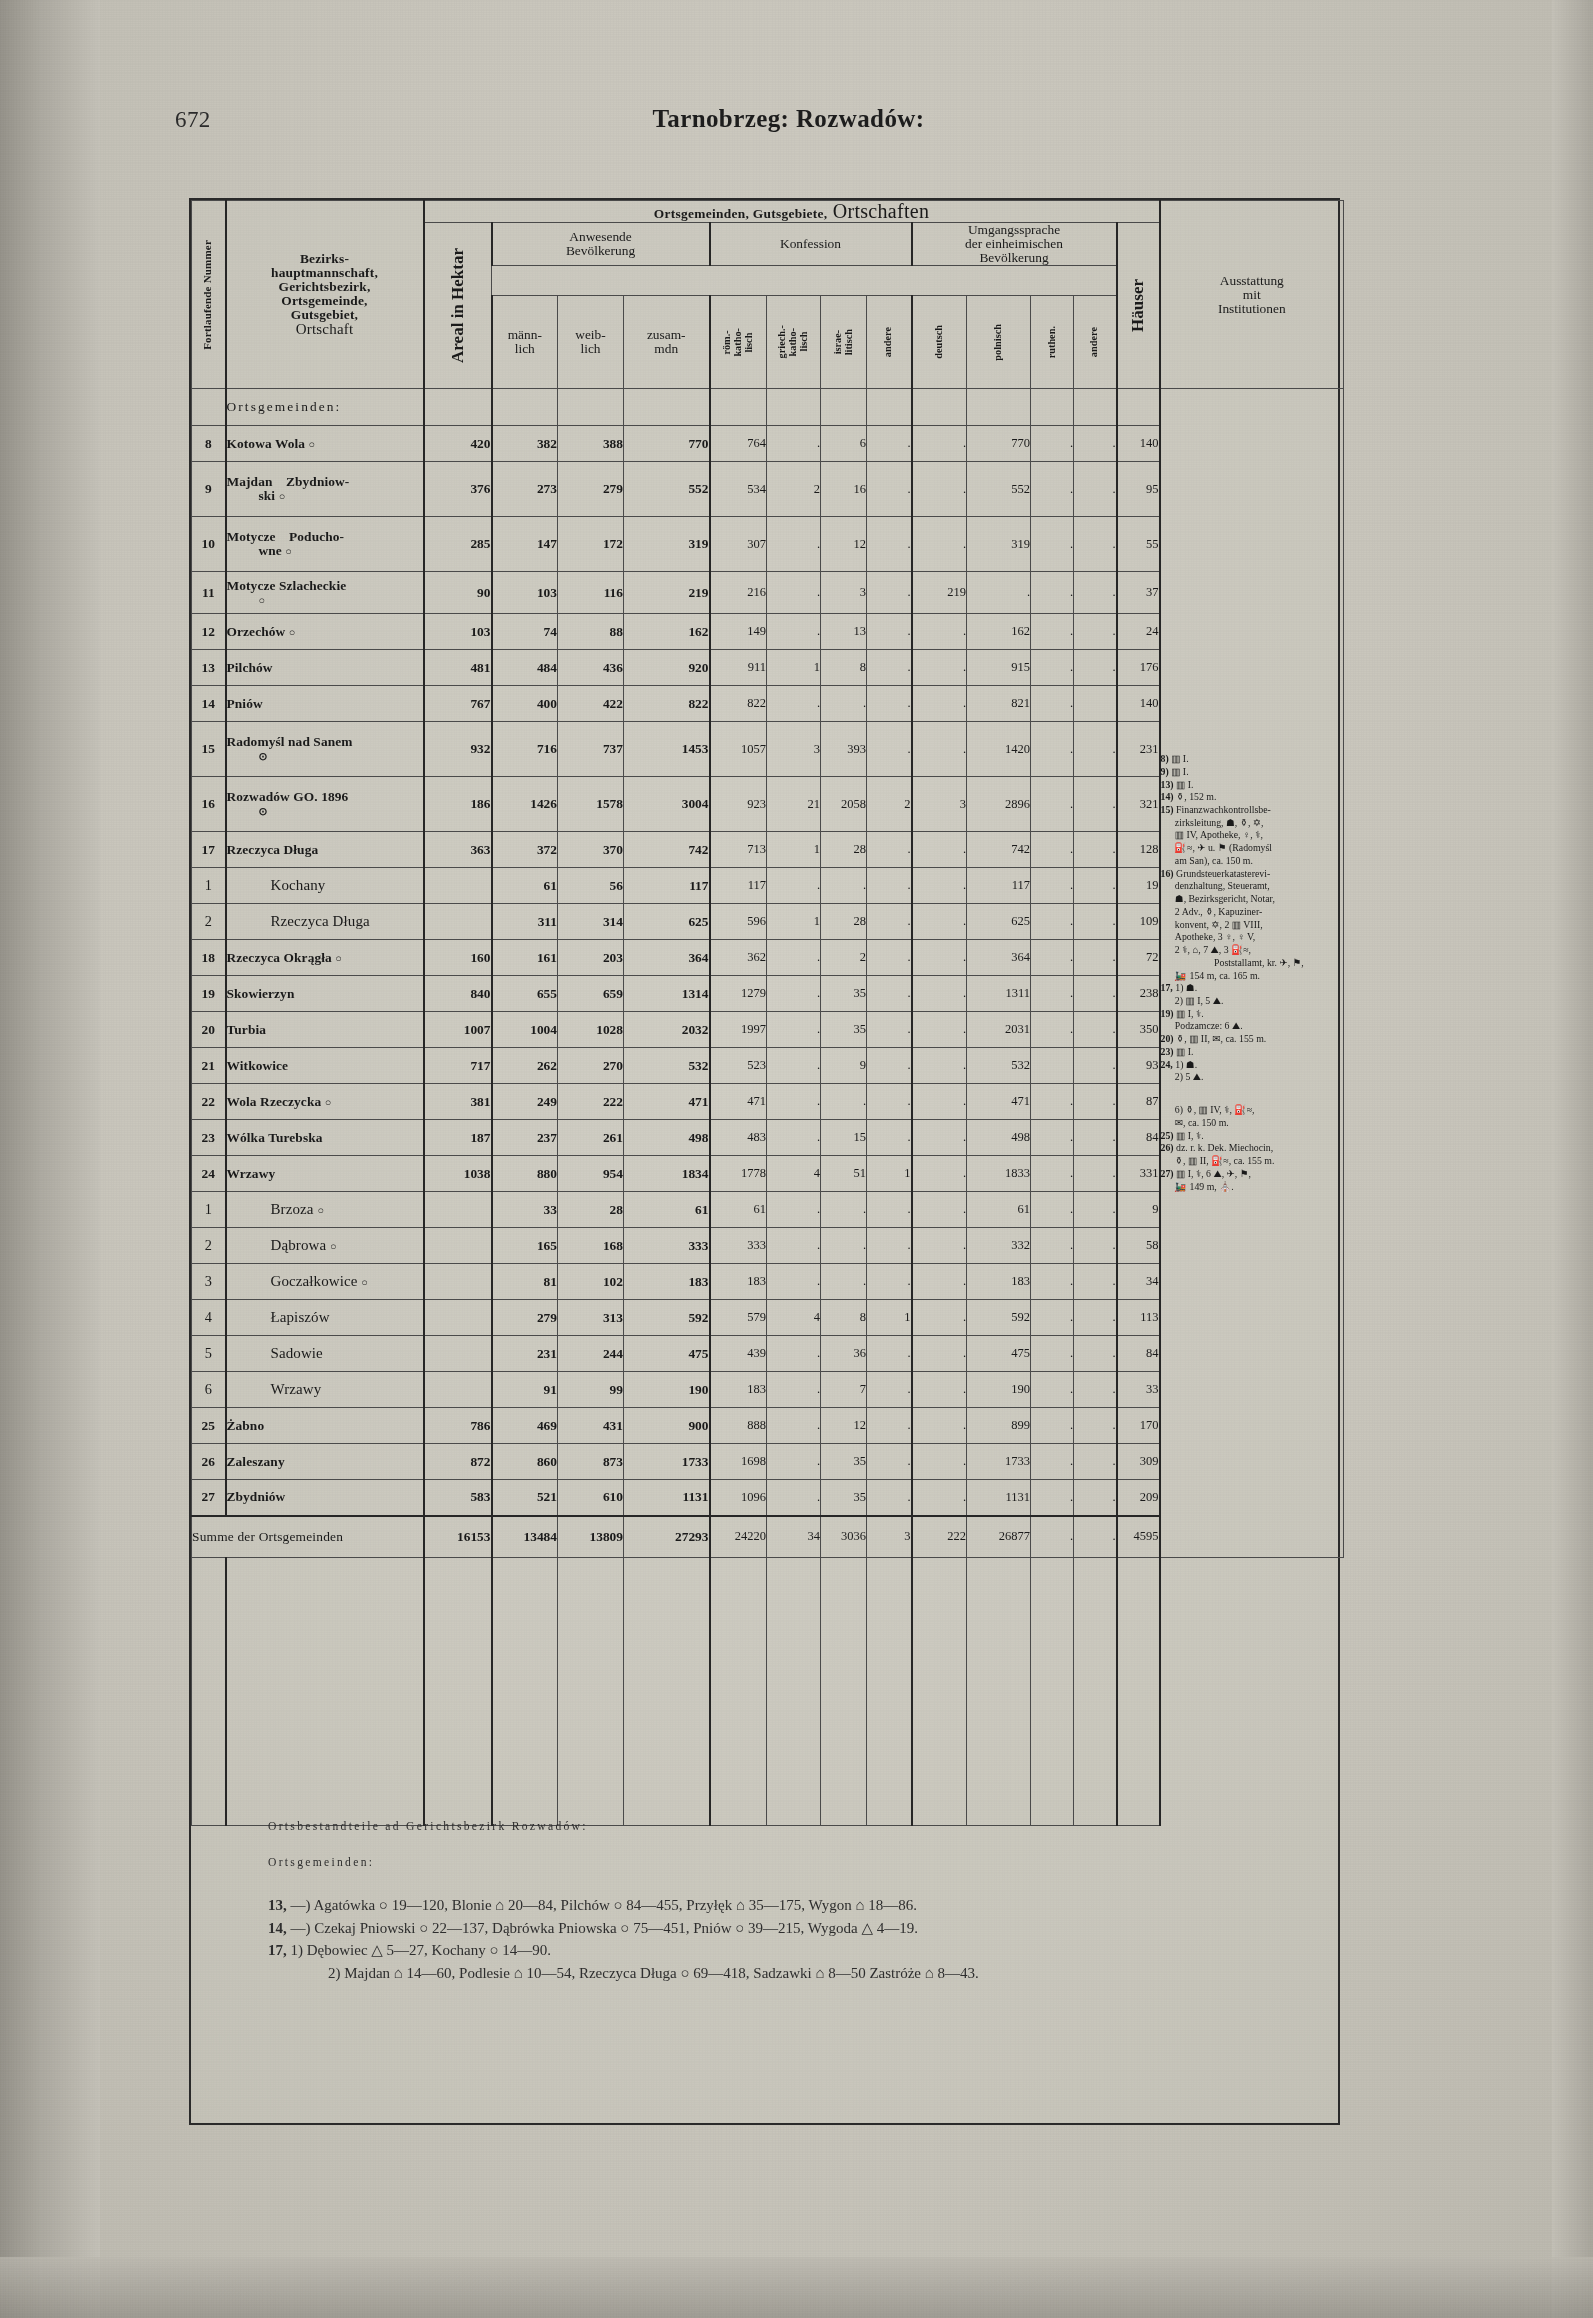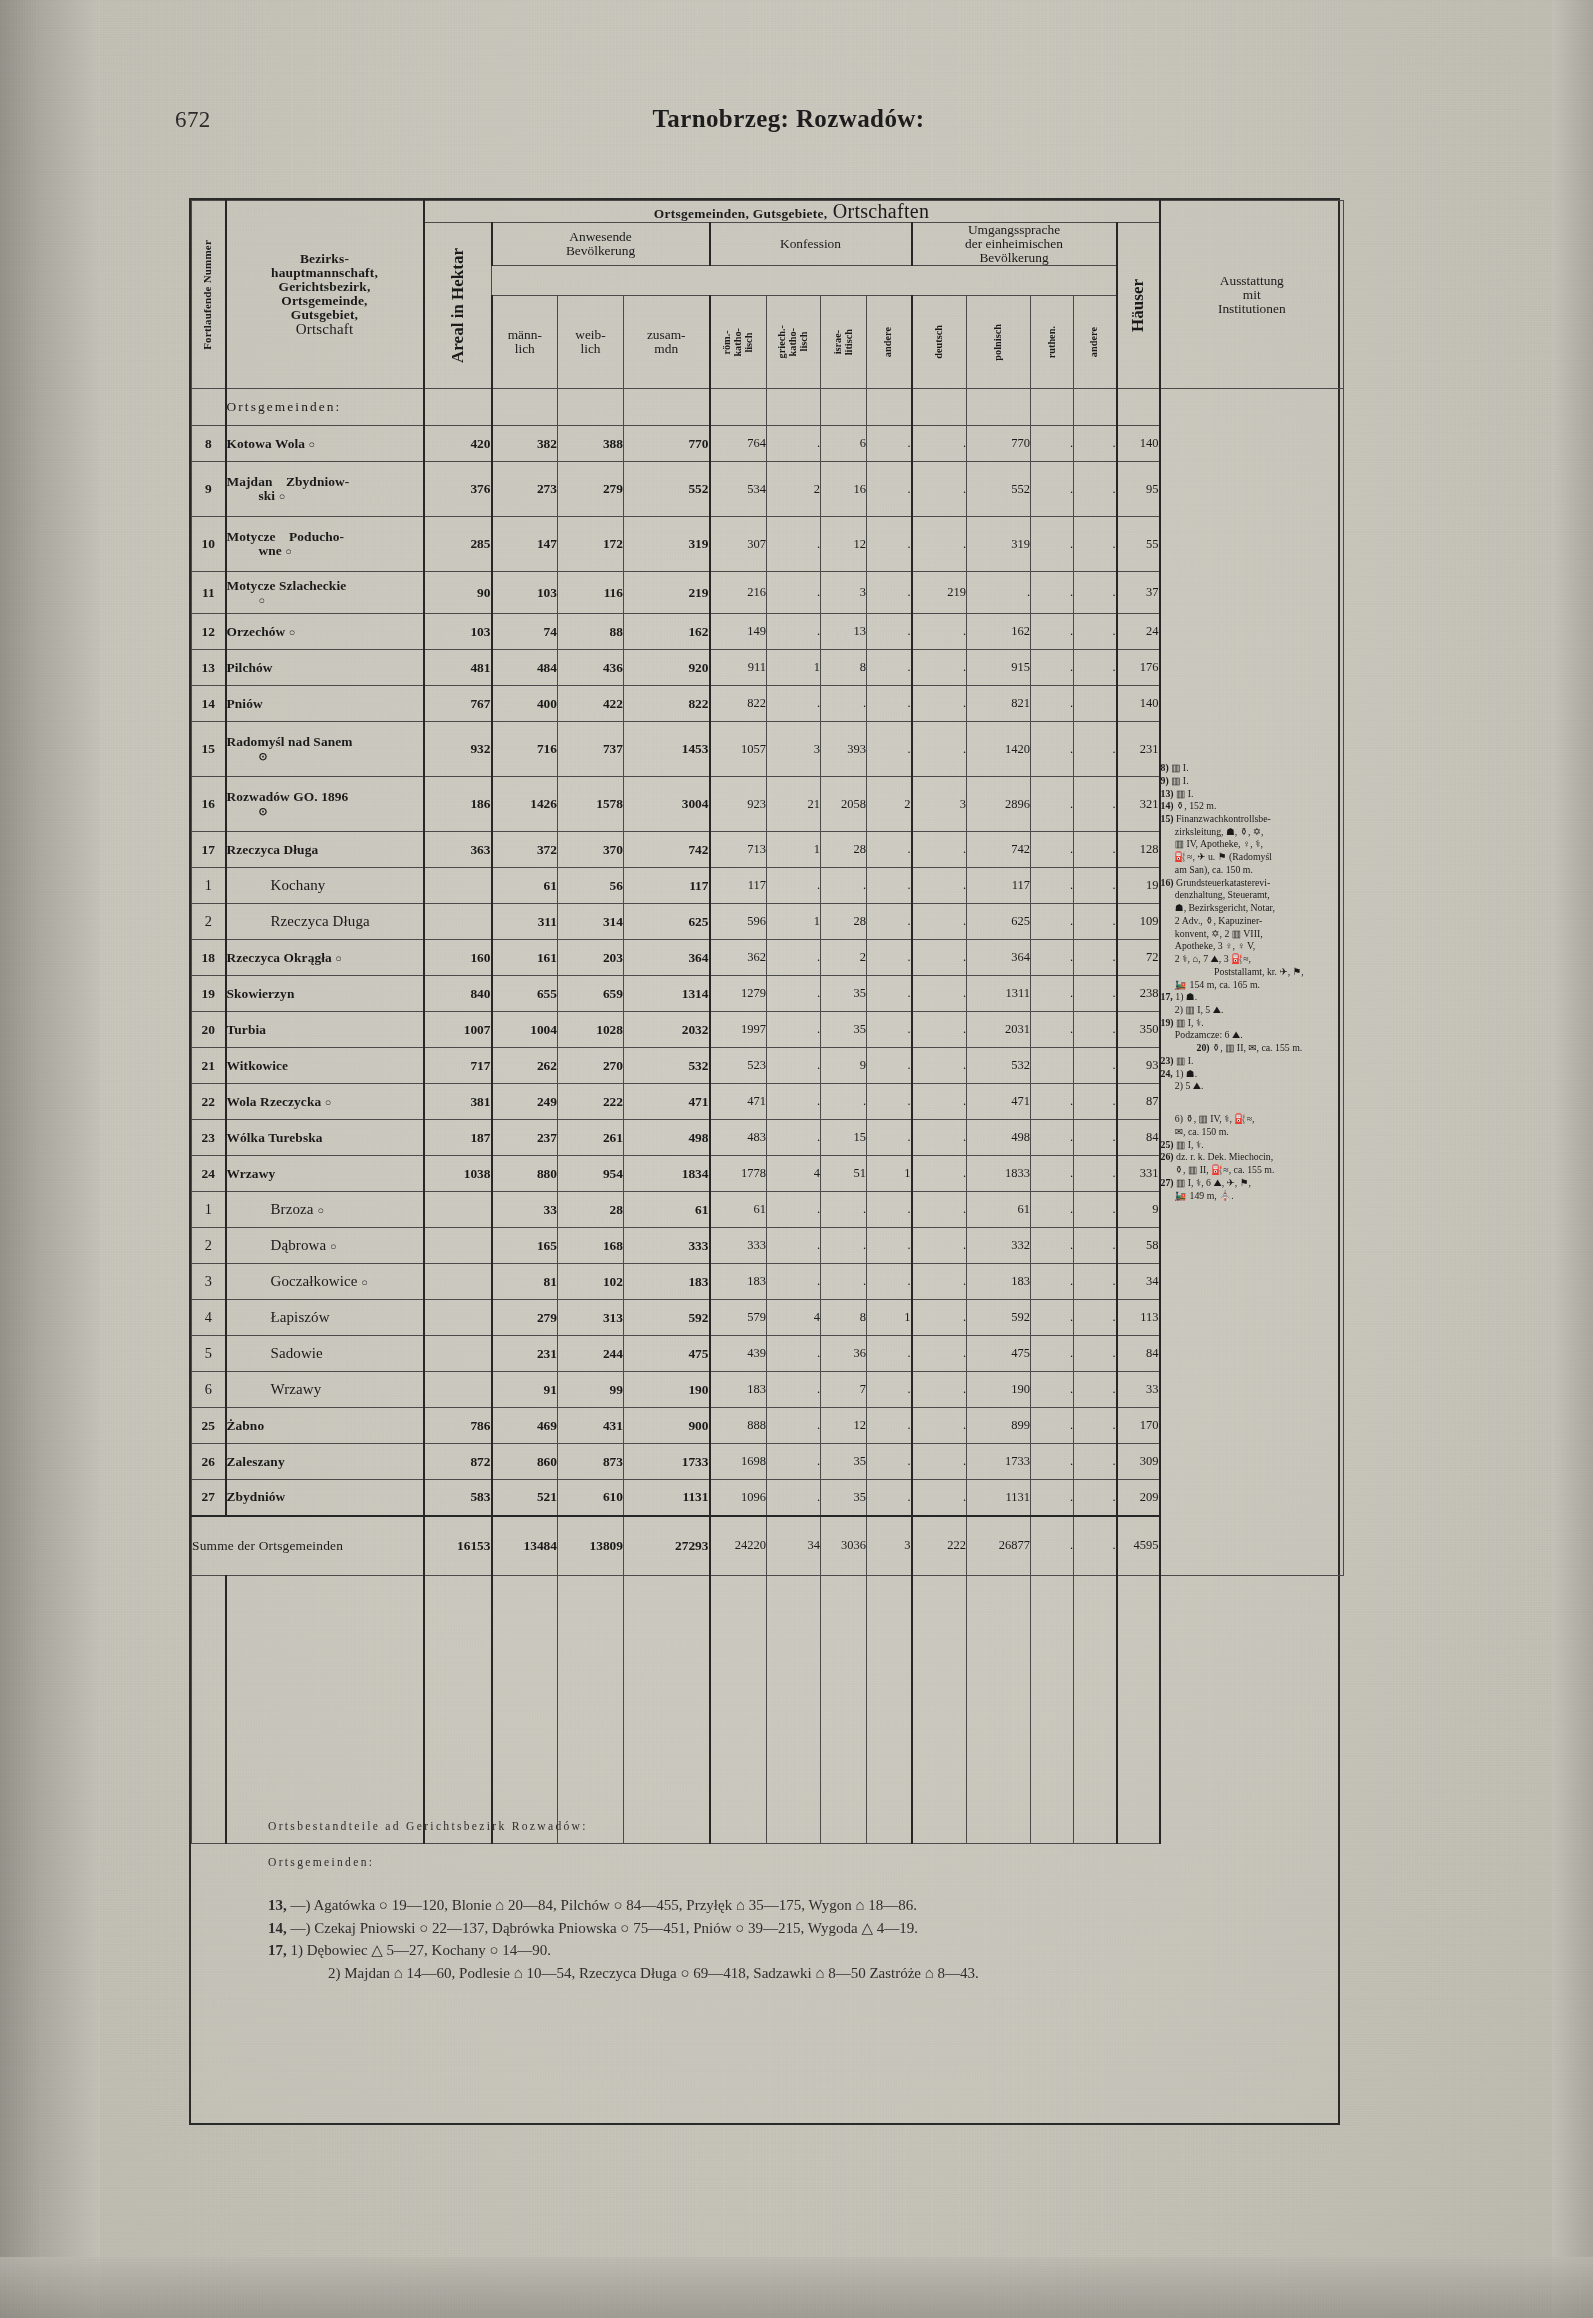--- a/index.html
+++ b/index.html
@@ -240,21 +240,21 @@
               <div style="white-space: nowrap;"><span style="display:inline-block;width:14.3px"></span>2 Adv., ⚱, Kapuziner-</div>
               <div style="white-space: nowrap;"><span style="display:inline-block;width:14.3px"></span>konvent, ✡, 2 ▥ VIII,</div>
               <div style="white-space: nowrap;"><span style="display:inline-block;width:14.3px"></span>Apotheke, 3 ♀, ♀ V,</div>
               <div style="white-space: nowrap;"><span style="display:inline-block;width:14.3px"></span>2 ⚕, ⌂, 7 ⛰, 3 ⛽≈,</div>
               <div style="white-space: nowrap; text-align: center;"><span style="display:inline-block;width:14.3px"></span>Poststallamt, kr. ✈, ⚑,</div>
               <div style="white-space: nowrap;"><span style="display:inline-block;width:14.3px"></span>🚂 154 m, ca. 165 m.</div>
               <div style="white-space: nowrap;"><b>17,</b> 1) ☗.</div>
               <div style="white-space: nowrap;"><span style="display:inline-block;width:14.3px"></span>2) ▥ I, 5 ⛰.</div>
               <div style="white-space: nowrap;"><b>19)</b> ▥ I, ⚕.</div>
               <div style="white-space: nowrap;"><span style="display:inline-block;width:14.3px"></span>Podzamcze: 6 ⛰.</div>
-              <div style="white-space: nowrap; padding-left: 36px;"><b>20)</b> ⚱, ▥ II, ✉, ca. 155 m.</div>
+              <div style="white-space: nowrap;"><b>20)</b> ⚱, ▥ II, ✉, ca. 155 m.</div>
               <div style="white-space: nowrap;"><b>23)</b> ▥ I.</div>
               <div style="white-space: nowrap;"><b>24,</b> 1) ☗.</div>
               <div style="white-space: nowrap;"><span style="display:inline-block;width:14.3px"></span>2) 5 ⛰.</div>
               <div style="white-space: nowrap; margin-top: 20px;"><span style="display:inline-block;width:14.3px"></span>6) ⚱, ▥ IV, ⚕, ⛽≈,</div>
               <div style="white-space: nowrap;"><span style="display:inline-block;width:14.3px"></span>✉, ca. 150 m.</div>
               <div style="white-space: nowrap;"><b>25)</b> ▥ I, ⚕.</div>
               <div style="white-space: nowrap;"><b>26)</b> dz. r. k. Dek. Miechocin,</div>
               <div style="white-space: nowrap;"><span style="display:inline-block;width:14.3px"></span>⚱, ▥ II, ⛽≈, ca. 155 m.</div>
               <div style="white-space: nowrap;"><b>27)</b> ▥ I, ⚕, 6 ⛰, ✈, ⚑,</div>
               <div style="white-space: nowrap;"><span style="display:inline-block;width:14.3px"></span>🚂 149 m, ⛪.</div>
@@ -731,21 +731,21 @@
           <td class="num sm">.</td>
           <td class="num sm">35</td>
           <td class="num sm">.</td>
           <td class="num sm thick-l">.</td>
           <td class="num sm">1131</td>
           <td class="num sm">.</td>
           <td class="num sm">.</td>
           <td class="num sm thick-l thick-r">209</td>
         </tr>
         <tr>
-          <td colspan="2" class="sumlabel thick-r thick-t" style="height:60px">Summe der Ortsgemeinden</td>
+          <td colspan="2" class="sumlabel thick-r thick-t" style="height:42px">Summe der Ortsgemeinden</td>
           <td class="num thick-l thick-t">16153</td>
           <td class="num thick-l thick-t">13484</td>
           <td class="num thick-t">13809</td>
           <td class="num thick-t">27293</td>
           <td class="num sm thick-l thick-t">24220</td>
           <td class="num sm thick-t">34</td>
           <td class="num sm thick-t">3036</td>
           <td class="num sm thick-t">3</td>
           <td class="num sm thick-l thick-t">222</td>
           <td class="num sm thick-t">26877</td>

